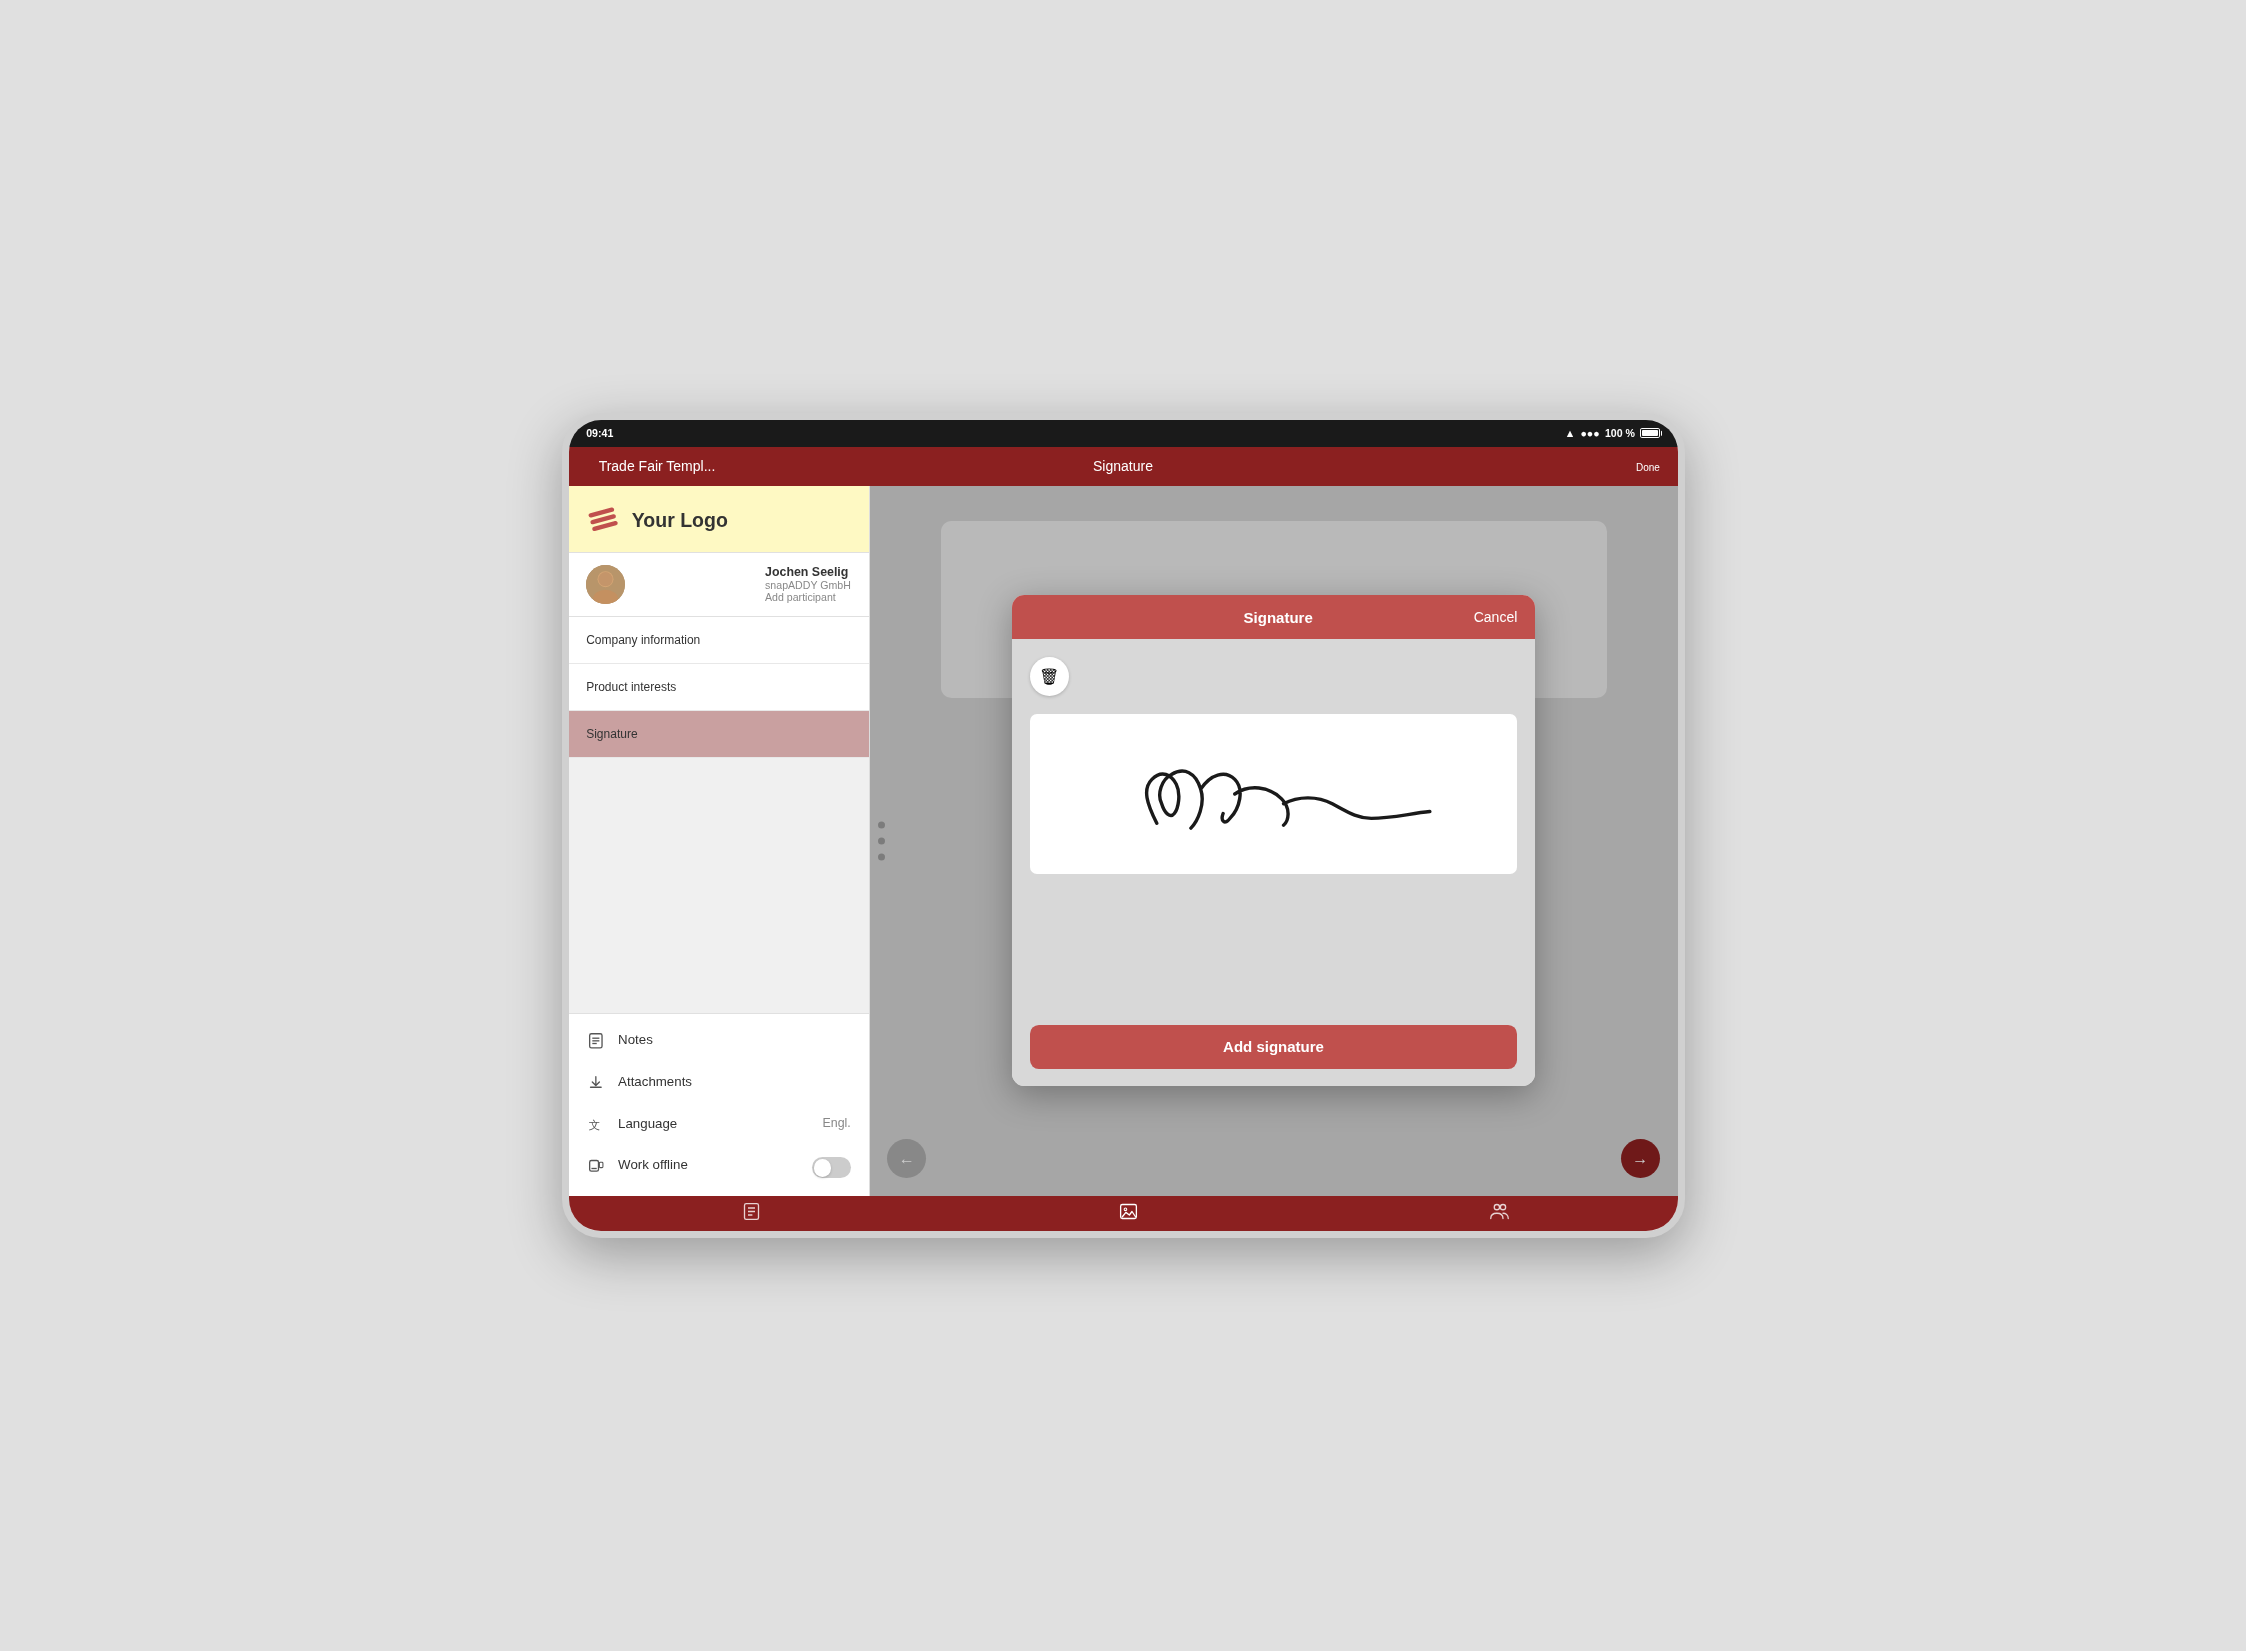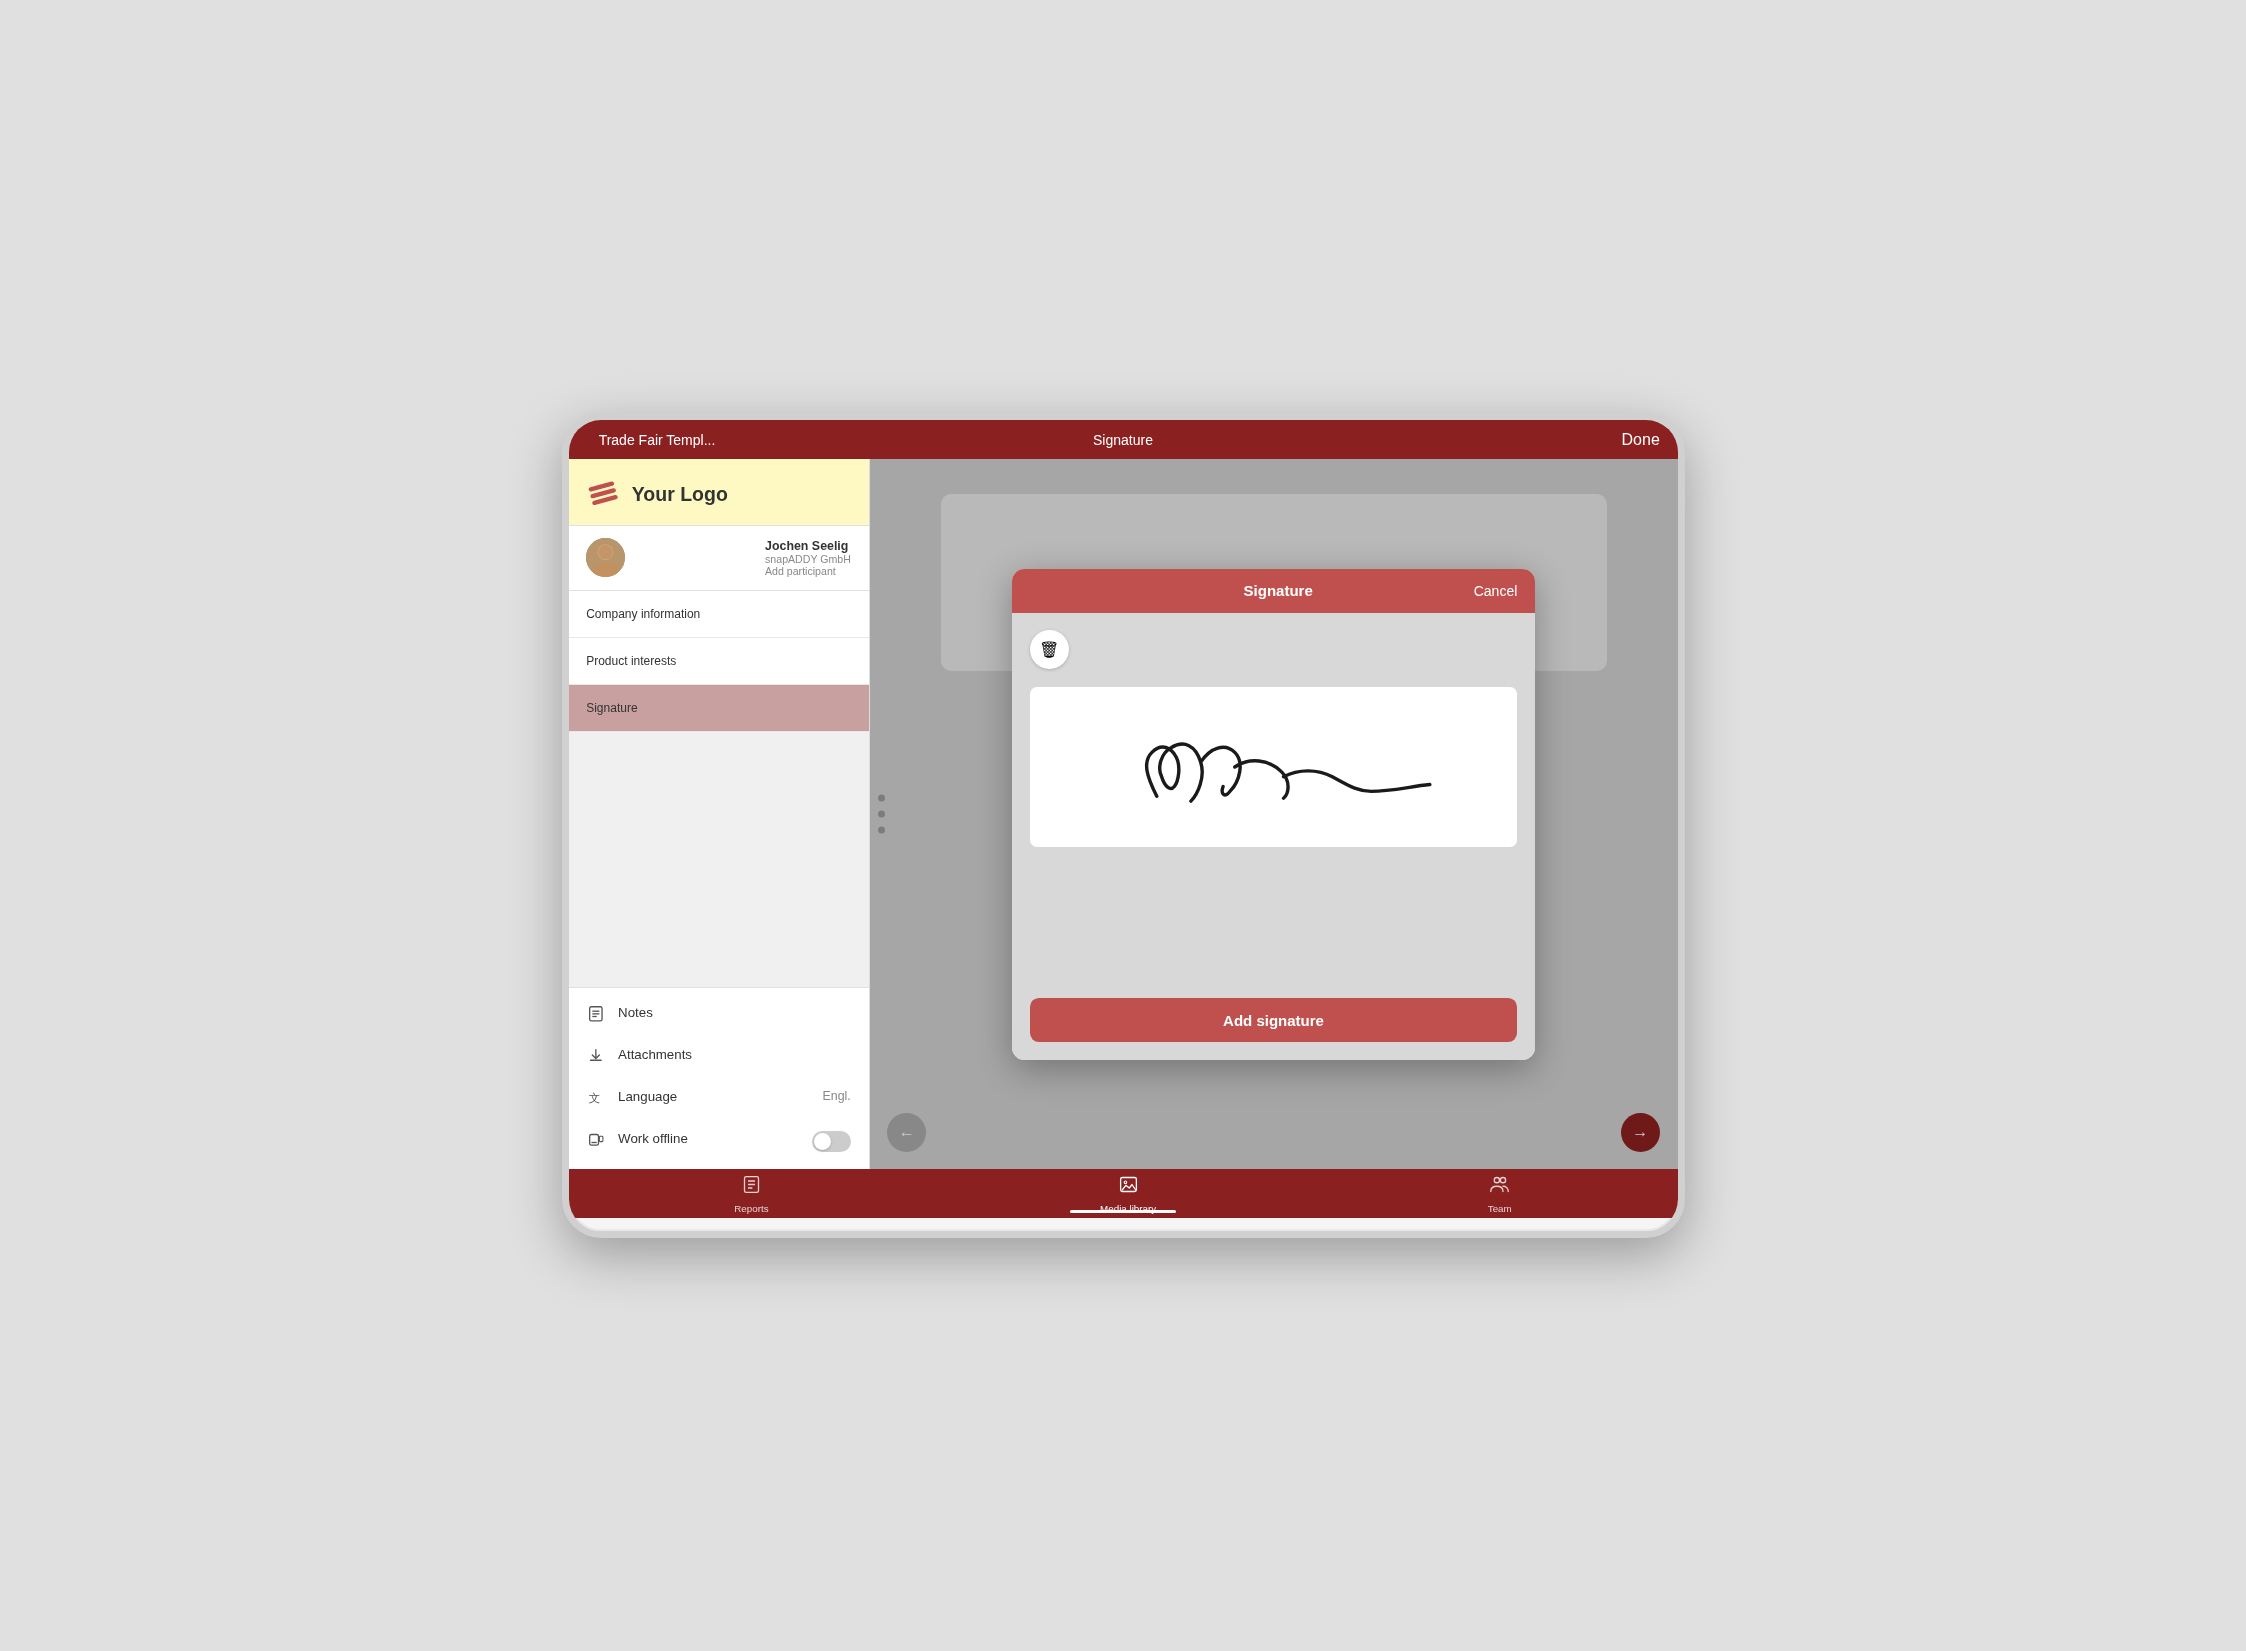--- a/index.html
+++ b/index.html
@@ -89,21 +89,21 @@
       text-align: right;
       padding-right: 17.7px;
     }
     .nav-title {
       color: white;
       font-size: 14px;
       font-weight: 500;
     }
     .nav-done {
       color: white;
-      font-size: 16px;
+      font-size: 10px;
       cursor: pointer;
     }
 
     
     .main-content {
       display: flex;
       height: calc(825px - 26.6px - 39px - 49px);
       position: relative;
     }
 
@@ -428,20 +428,31 @@
       font-size: 15px;
       font-weight: 600;
       cursor: pointer;
     }
   </style>
 </head>
 <body>
 
 <div class="device-frame">
 
+  <div class="status-bar">
+    <span>09:41</span>
+    <div class="status-right">
+      <span>▲</span>
+      <span>●●●</span>
+      <span>100 %</span>
+      <div class="battery-icon">
+        <div class="battery-fill"></div>
+      </div>
+    </div>
+  </div>
 
   <div class="top-nav">
     <div class="nav-left">
       <span class="nav-title">Trade Fair Templ...</span>
     </div>
     <div class="nav-center">
       <span class="nav-title">Signature</span>
     </div>
     <div class="nav-right">
       <span class="nav-done">Done</span>

